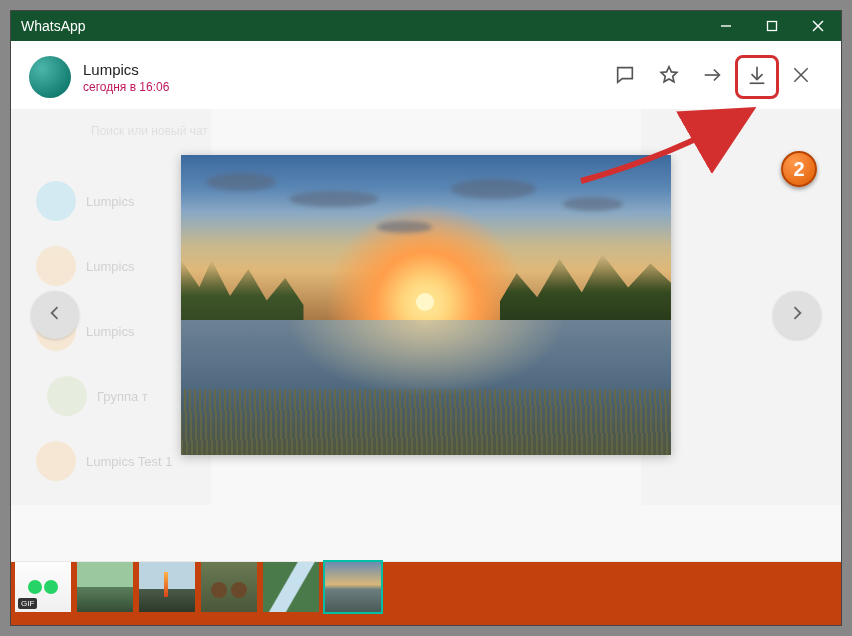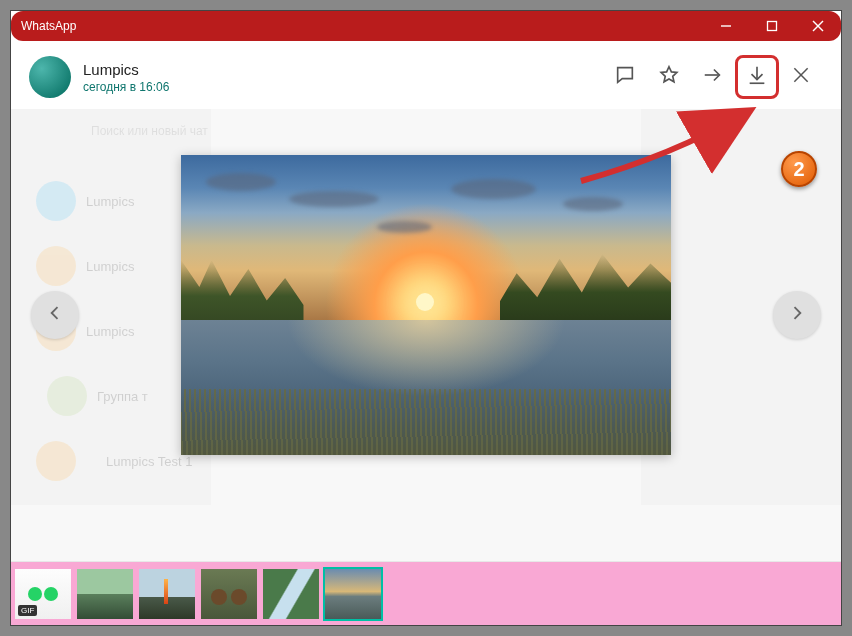--- a/index.html
+++ b/index.html
@@ -15,27 +15,26 @@
     position: absolute;
     left: 10px; top: 10px;
     width: 832px; height: 616px;
     background: #fff;
     border: 1px solid #444;
     display: flex;
     flex-direction: column;
   }
   .titlebar {
     height: 30px;
-    background: #b91c1c;
+    background: #14532d;
     display: flex;
     align-items: center;
     color: #fff;
-    font-size: 12px;
+    font-size: 14px;
     padding-left: 10px;
-    border-radius: 12px;
   }
   .titlebar .spacer { flex: 1; }
   .win-btn {
     width: 46px; height: 30px;
     display: flex; align-items: center; justify-content: center;
     color: #fff;
     font-size: 13px;
   }
   .win-btn svg { stroke: #fff; }
 
@@ -72,21 +71,21 @@
     border-radius: 50%;
     background: #ffb74d;
     margin-right: 10px;
   }
   .faint-avatar.blue { background: #4fc3f7; }
   .faint-avatar.green { background: #aed581; }
   .faint-item-1 { left: 25px; top: 140px; }
   .faint-item-2 { left: 25px; top: 205px; }
   .faint-item-3 { left: 25px; top: 270px; }
   .faint-item-4 { left: 36px; top: 335px; }
-  .faint-item-5 { left: 25px; top: 400px; gap: 20px; }
+  .faint-item-5 { left: 25px; top: 400px; }
   .faint-search {
     left: 80px; top: 80px; width: 200px; height: 20px;
     opacity: 0.1; font-size: 12px;
   }
 
   .header {
     position: relative;
     display: flex;
     align-items: center;
     padding: 14px 18px 10px 18px;
@@ -94,21 +93,21 @@
     z-index: 10;
   }
   .avatar {
     width: 42px; height: 42px;
     border-radius: 50%;
     background: radial-gradient(circle at 30% 30%, #4db6ac, #00695c);
     margin-right: 12px;
   }
   .sender-info { flex: 1; }
   .sender-name { font-size: 15px; color: #222; font-weight: 500; }
-  .sender-time { font-size: 12px; color: #0f766e; margin-top: 2px; }
+  .sender-time { font-size: 12px; color: #be185d; margin-top: 2px; }
   .action-btn {
     width: 44px; height: 44px;
     display: flex; align-items: center; justify-content: center;
     color: #555;
     border-radius: 4px;
   }
   .action-btn svg { stroke: #555; fill: none; stroke-width: 1.8; }
   .download-highlight {
     border: 3px solid #d32f2f;
     border-radius: 8px;
@@ -182,24 +181,24 @@
     box-shadow: 0 1px 3px rgba(0,0,0,0.15);
   }
   .nav-prev { left: 20px; }
   .nav-next { right: 20px; }
   .nav-btn svg { stroke: #666; fill: none; stroke-width: 2.2; }
 
   .thumbs {
     position: absolute;
     left: 0; right: 0; bottom: 0;
     height: 64px;
-    background: #f9a8d4;
+    background: #c2410c;
     border-top: 1px solid #e8e8e8;
     display: flex;
-    align-items: center;
+    align-items: flex-start;
     padding-left: 4px;
     gap: 6px;
     z-index: 8;
   }
   .thumb {
     width: 56px; height: 50px;
     background: #ccc;
     position: relative;
     cursor: pointer;
   }

